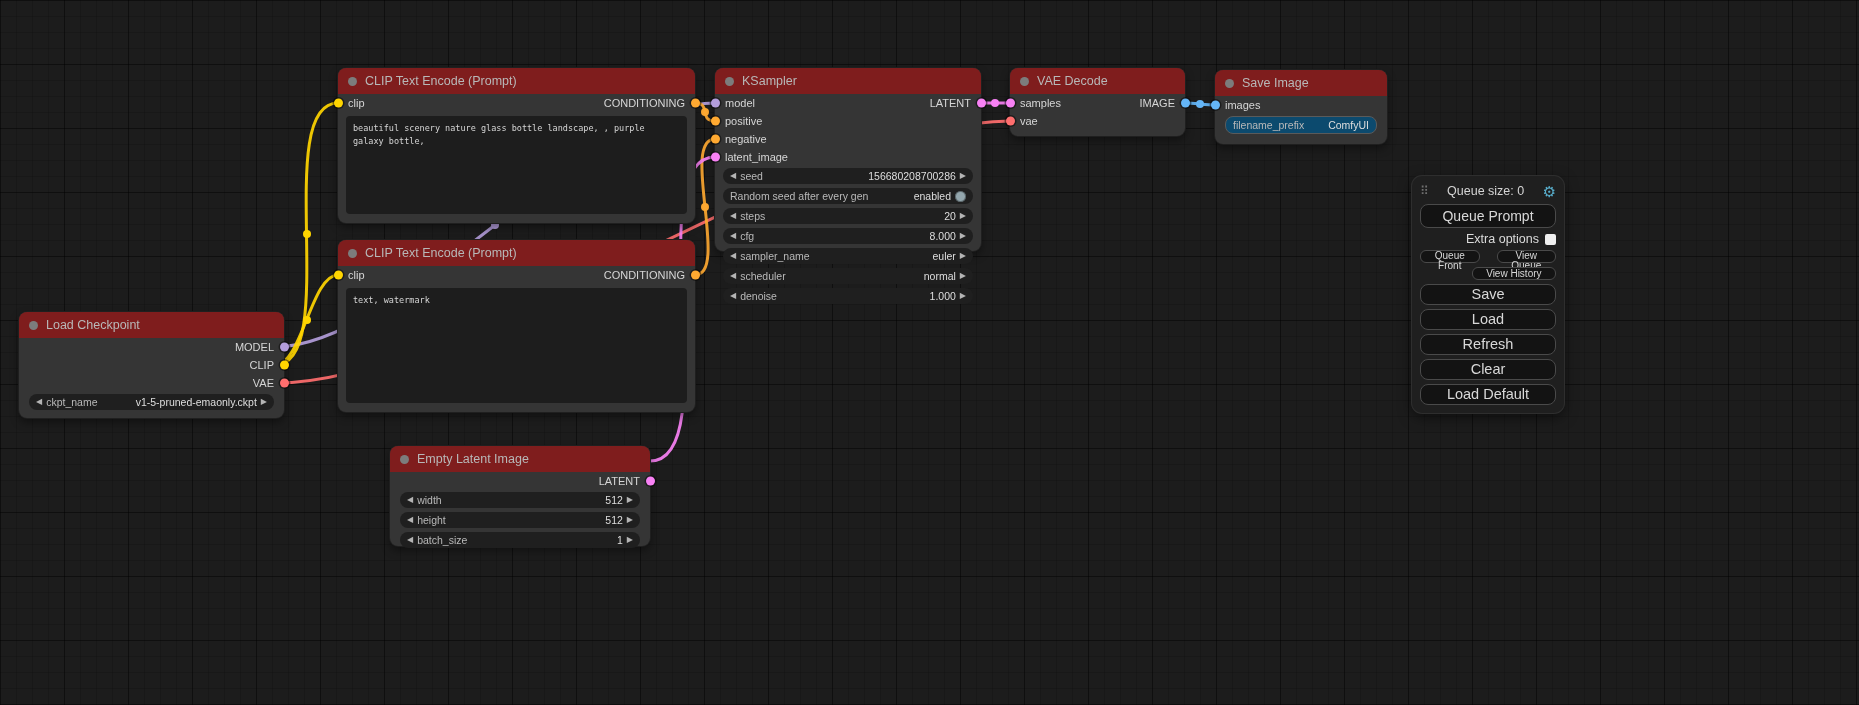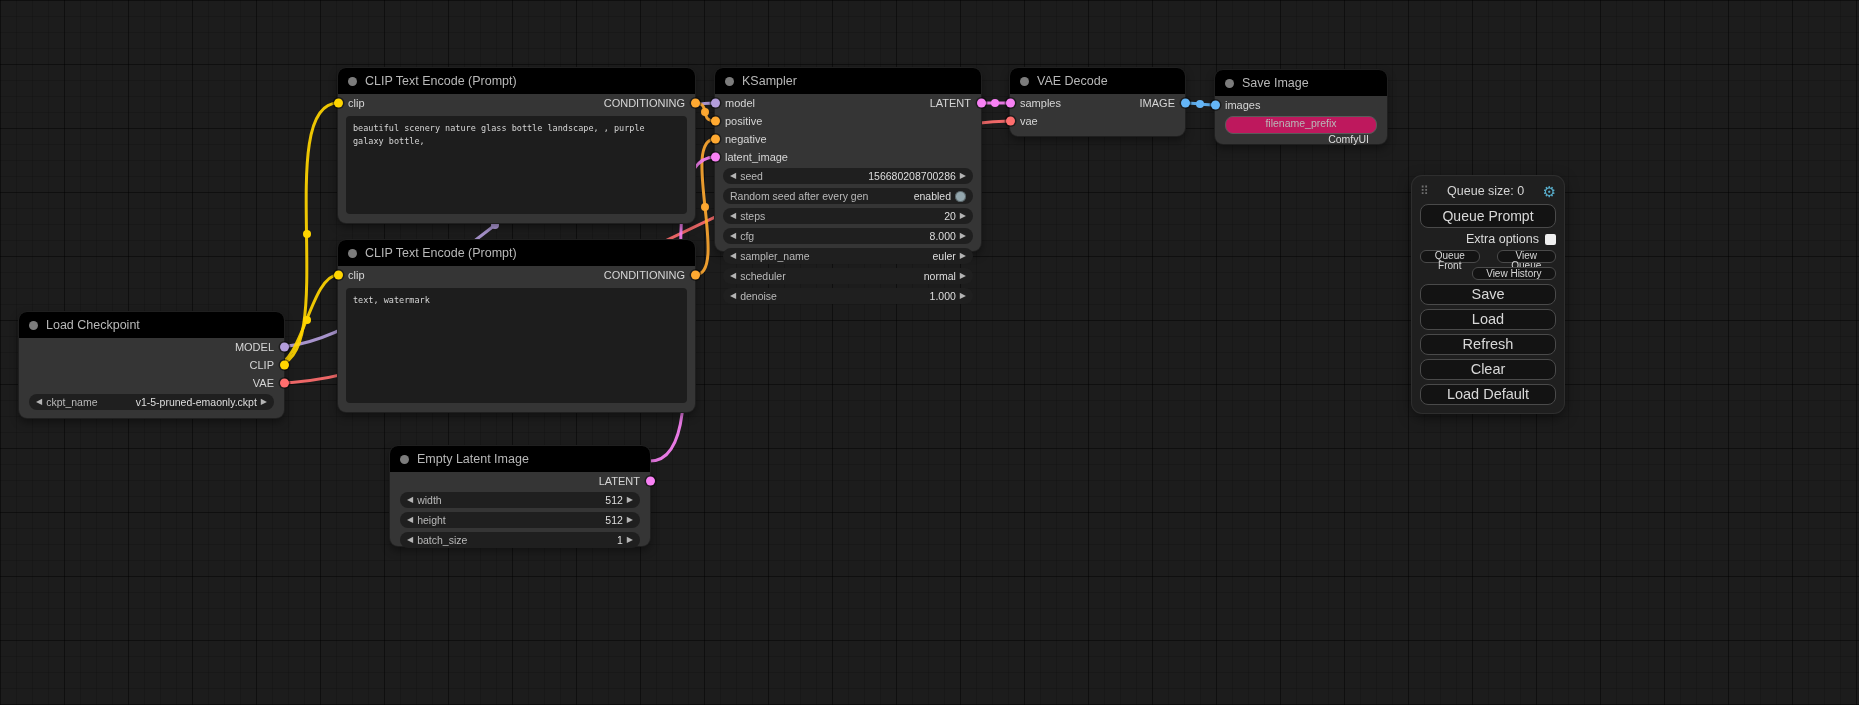--- a/index.html
+++ b/index.html
@@ -18,21 +18,21 @@
   .wire{fill:none;stroke-width:3;stroke-linecap:round;opacity:.92;}
 
   
   .node{
     position:absolute;z-index:2;display:flex;flex-direction:column;
     background:#353535;border-radius:8px;
     box-shadow:0 0 0 1px #1f1f1f,0 4px 10px rgba(0,0,0,.45);
     color:#cfcfcf;padding-bottom:5px;box-sizing:border-box;
   }
   .node-title{
-    flex:none;height:26px;background:#000000;border-radius:8px 8px 0 0;
+    flex:none;height:26px;background:#7f1d1d;border-radius:8px 8px 0 0;
     display:flex;align-items:center;gap:8px;padding:0 10px;
     color:#b8b8b8;font-size:12.5px;white-space:nowrap;
   }
   .title-dot{flex:none;width:9px;height:9px;border-radius:50%;background:#7c7c7c;}
   .slot-row{flex:none;position:relative;height:18px;display:flex;align-items:center;padding:0 10px;}
   .slot-label{font-size:11px;color:#d6d6d6;white-space:nowrap;}
   .slot-label.in{margin-right:auto;}
   .slot-label.out{margin-left:auto;}
   .dot{width:9px;height:9px;border-radius:50%;box-shadow:0 0 0 1.5px rgba(0,0,0,.45);}
   .in-dot{position:absolute;left:-4.5px;top:50%;transform:translateY(-50%);}
@@ -41,21 +41,21 @@
   .widget{
     flex:none;display:flex;align-items:center;gap:4px;height:16px;
     background:#1f1f1f;border-radius:8px;margin:2px 8px;padding:0 7px;
     font-size:10.5px;color:#cfcfcf;white-space:nowrap;
   }
   .widget.wide-margin{margin:2px 10px;}
   .widget .arrow{font-size:8px;color:#b4b4b4;line-height:1;}
   .w-name{color:#b9b9b9;}
   .w-value{margin-left:auto;color:#dedede;}
   .toggle-knob{flex:none;width:11px;height:11px;border-radius:50%;background:#93a6ad;box-shadow:inset 0 0 0 1px rgba(0,0,0,.35);}
-  .text-widget{border:1px solid #5a5a5a;background:#be185d;flex-direction:column;}
+  .text-widget{border:1px solid #5a5a5a;background:#0c4a6e;}
 
   .prompt-box{
     flex:1;display:block;margin:4px 8px 4px 8px;
     background:#1d1d1d;border:none;border-radius:4px;resize:none;outline:none;
     color:#d6d6d6;font-family:"DejaVu Sans Mono",monospace;font-size:8.5px;line-height:1.55;
     padding:6px 7px;box-sizing:border-box;
   }
 
   
   .menu{

